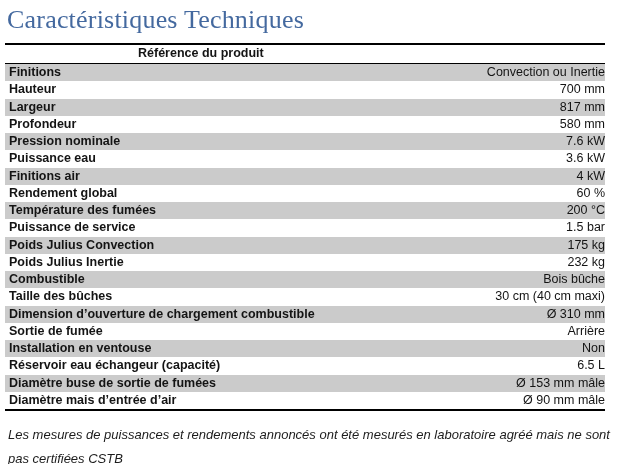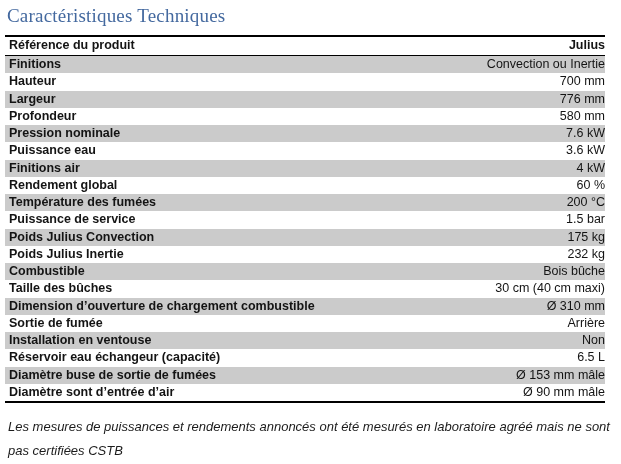--- a/index.html
+++ b/index.html
@@ -16,41 +16,42 @@
     height: 464px;
     font-family: "Liberation Sans", sans-serif;
     color: #141414;
     overflow: hidden;
   }
   .page {
     padding: 3px 8px 0 5px;
   }
   .title {
     font-family: "Liberation Serif", serif;
-    font-size: 19px;
+    font-size: 26px;
     font-weight: normal;
     color: var(--title-color);
     margin: 2px 0 8px 2px;
     letter-spacing: 0.2px;
   }
   .spec-table {
     width: 600px;
     border-top: 2px solid #000;
     border-bottom: 2px solid #000;
   }
   .trow {
     display: flex;
     align-items: center;
     height: 17.25px;
     font-size: 12.5px;
     line-height: 17.25px;
   }
   .trow.header {
     height: 18px;
     border-bottom: 1.8px solid #000;
+    flex-direction: column;
   }
   .trow.header .cell {
     font-weight: bold;
   }
   .cell {
     white-space: nowrap;
     overflow: hidden;
   }
   .cell.label {
     width: 338px;
@@ -90,21 +91,21 @@
         <div class="trow stripe">
           <div class="cell label">Finitions</div>
           <div class="cell value">Convection ou Inertie</div>
         </div>
         <div class="trow">
           <div class="cell label">Hauteur</div>
           <div class="cell value">700 mm</div>
         </div>
         <div class="trow stripe">
           <div class="cell label">Largeur</div>
-          <div class="cell value">776 mm</div>
+          <div class="cell value">817 mm</div>
         </div>
         <div class="trow">
           <div class="cell label">Profondeur</div>
           <div class="cell value">580 mm</div>
         </div>
         <div class="trow stripe">
           <div class="cell label">Pression nominale</div>
           <div class="cell value">7.6 kW</div>
         </div>
         <div class="trow">
@@ -157,21 +158,21 @@
         </div>
         <div class="trow">
           <div class="cell label">Réservoir eau échangeur (capacité)</div>
           <div class="cell value">6.5 L</div>
         </div>
         <div class="trow stripe">
           <div class="cell label">Diamètre buse de sortie de fumées</div>
           <div class="cell value">Ø 153 mm mâle</div>
         </div>
         <div class="trow">
-          <div class="cell label">Diamètre sont d’entrée d’air</div>
+          <div class="cell label">Diamètre mais d’entrée d’air</div>
           <div class="cell value">Ø 90 mm mâle</div>
         </div>
       </div>
   </div>
 
   <div class="footnote">Les mesures de puissances et rendements annoncés ont été mesurés en laboratoire agréé mais ne sont pas certifiées CSTB</div>
 
 </div>
 
 </body></html>

